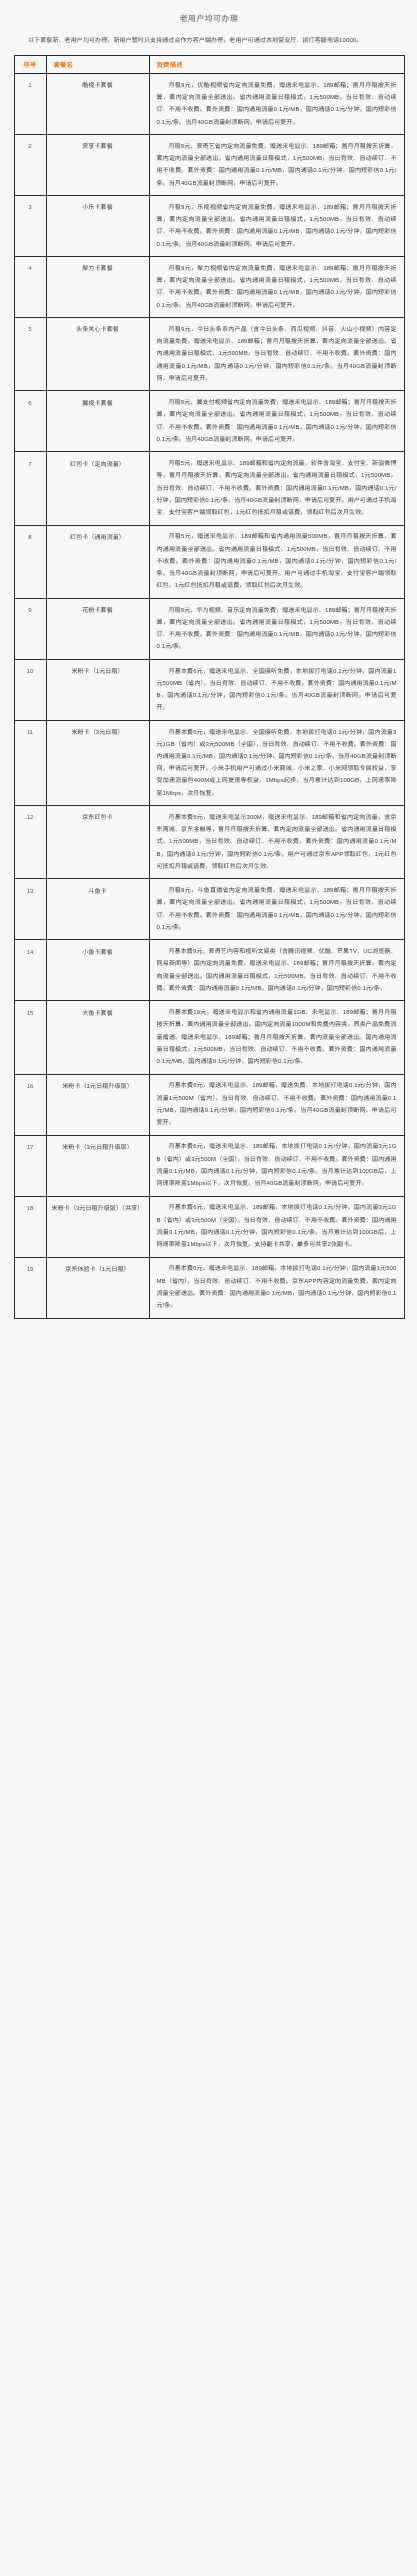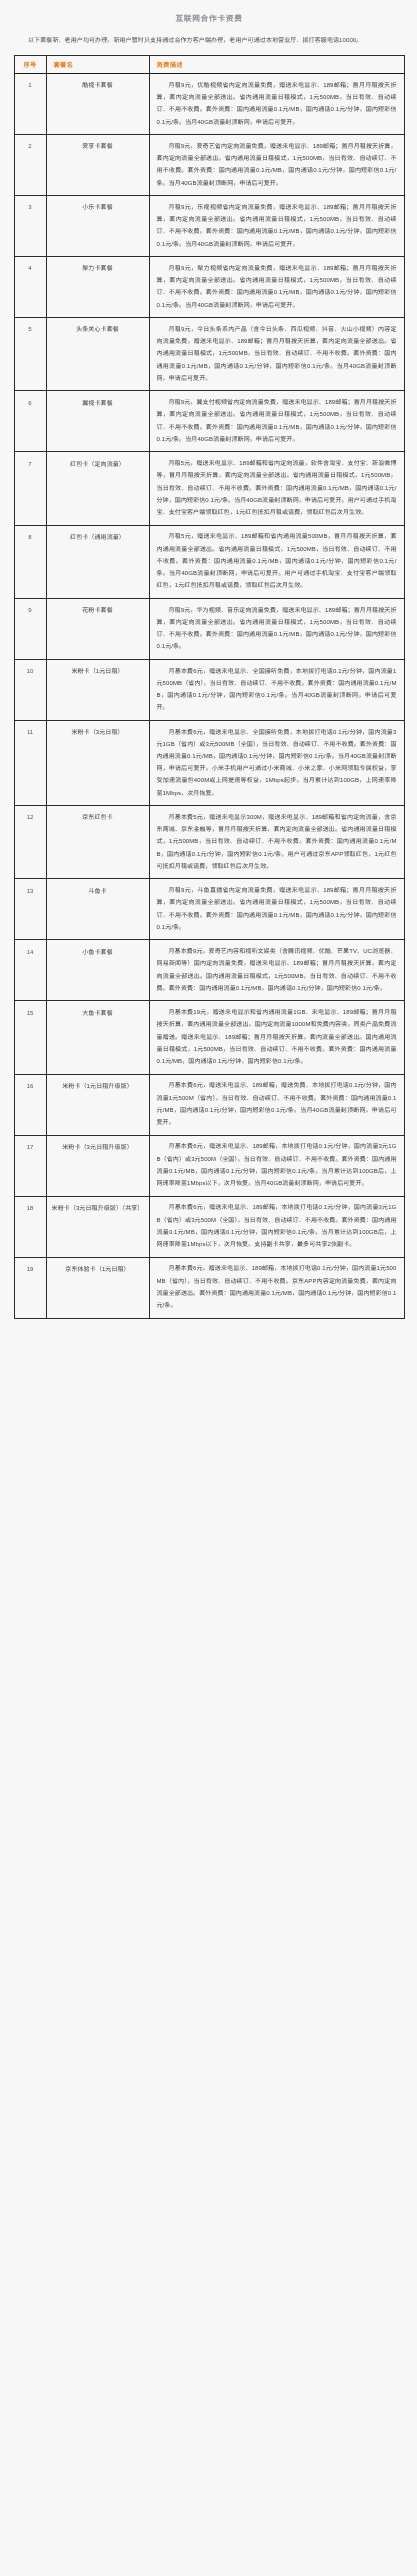--- a/index.html
+++ b/index.html
@@ -94,21 +94,21 @@
     text-indent: 2em;
     letter-spacing: 0.1px;
     word-break: break-all;
   }
 </style>
 </head>
 <body>
 
 <div class="page">
 
-  <h1 class="doc-title">互联网合作卡资费</h1>
+  <h1 class="doc-title">老用户均可办理</h1>
 
   <p class="intro">以下套餐新、老用户均可办理。新用户暂时只支持通过合作方客户端办理，老用户可通过本地营业厅、拨打客服电话10000。</p>
 
   <table class="tariff">
     <colgroup>
       <col class="c-no">
       <col class="c-name">
       <col class="c-desc">
     </colgroup>
     <thead>

